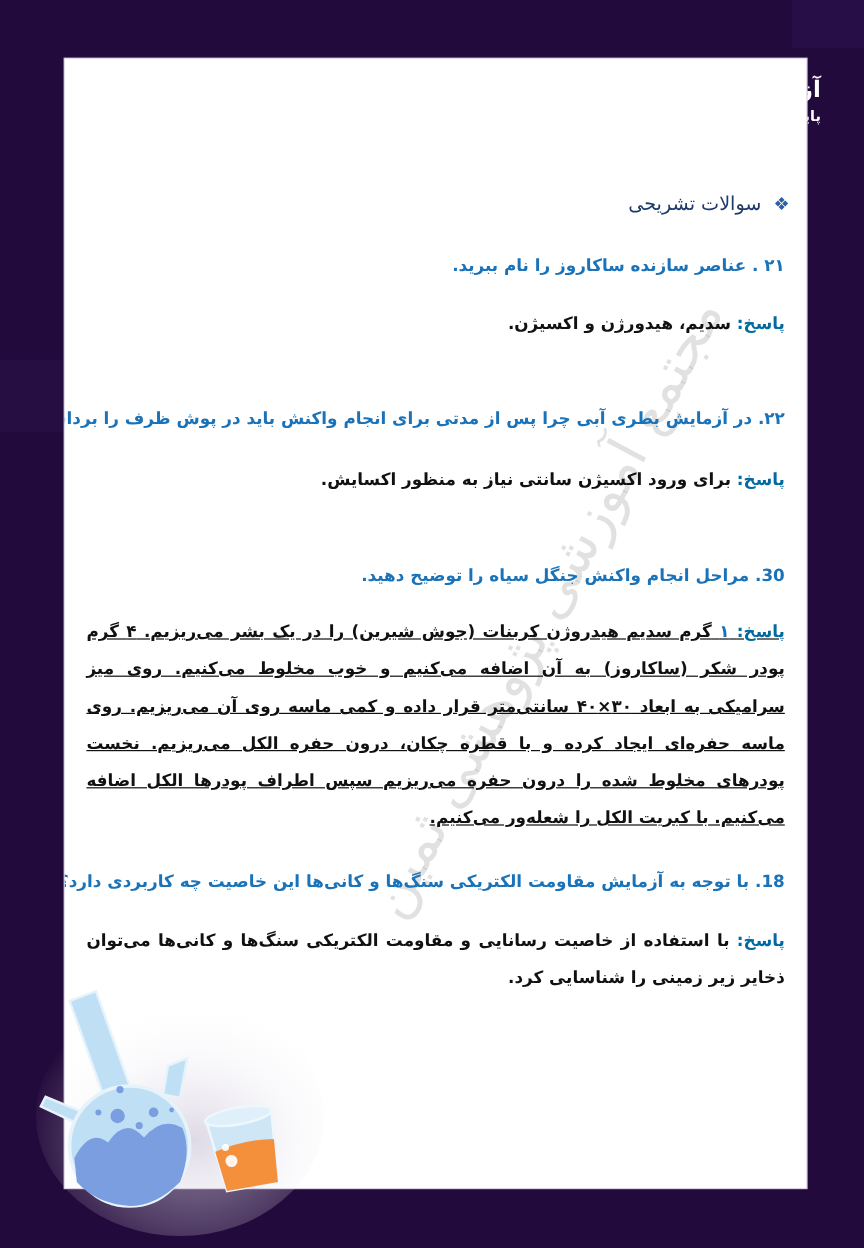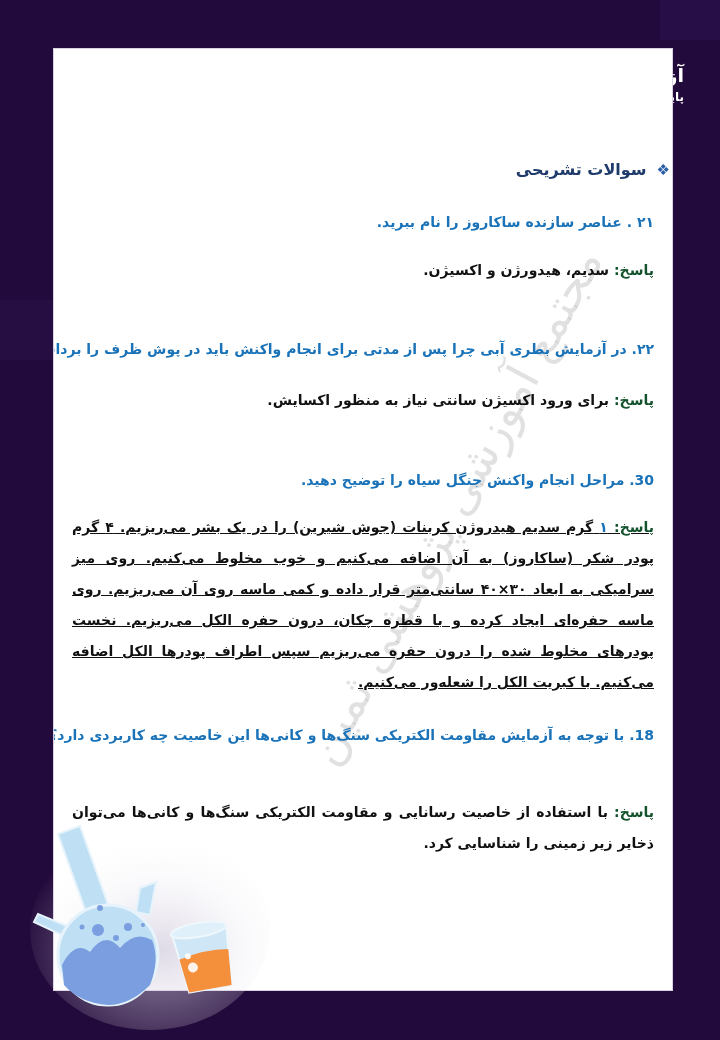--- a/index.html
+++ b/index.html
@@ -33,35 +33,35 @@
     position: absolute; left: 54px; top: 49px; width: 618px; height: 941px;
     background: #ffffff;
     box-shadow: 0 0 0 1px #d9d0e2;
     overflow: hidden;
   }
   .content {
     position: absolute; left: 0; top: 0; width: 618px; height: 941px;
     direction: rtl; text-align: right;
   }
   .section-title {
-    position: absolute; right: 2px; top: 111px;
-    font-size: 16px; font-weight: bold; color: #1e3b6b; white-space: nowrap;
+    position: absolute; right: 14px; top: 111px;
+    font-size: 16px; font-weight: normal; color: #1e3b6b; white-space: nowrap;
   }
   .section-title .star { color: #2a5fa8; font-size: 15px; margin-left: 10px; }
 
   .q {
     position: absolute; right: 18px; left: 18px;
     color: #1a73b8; font-size: 14px; font-weight: bold; white-space: nowrap;
   }
   .a {
     position: absolute; right: 18px; left: 18px;
     color: #111; font-size: 14px; font-weight: bold; line-height: 31px;
     text-align: justify; text-align-last: right;
   }
-  .a .label { color: #14532d; }
+  .a .label { color: #0369a1; }
   .a .num { color: #1a73b8; }
 
   
   .watermark {
     position: absolute; left: 50px; top: 430px; width: 700px;
     transform: rotate(-62deg); transform-origin: center;
     font-family: "DejaVu Serif", serif; font-size: 46px; color: rgba(120,120,120,.22);
     direction: rtl; white-space: nowrap; text-align: center;
     pointer-events: none;
   }
@@ -105,21 +105,21 @@
     </div>
 
     <div class="q" style="top:423px;">30. مراحل انجام واکنش جنگل سیاه را توضیح دهید.</div>
     <div class="a" style="top:463px;text-decoration:underline;">
       <span class="label">پاسخ:</span>
       <span class="num">۱</span>
       <span>گرم سدیم هیدروژن کربنات (جوش شیرین) را در یک بشر می‌ریزیم. ۴ گرم پودر شکر (ساکاروز) به آن اضافه می‌کنیم و خوب مخلوط می‌کنیم. روی میز سرامیکی به ابعاد ۳۰×۴۰ سانتی‌متر قرار داده و کمی ماسه روی آن می‌ریزیم. روی ماسه حفره‌ای ایجاد کرده و با قطره چکان، درون حفره الکل می‌ریزیم. نخست پودرهای مخلوط شده را درون حفره می‌ریزیم سپس اطراف پودرها الکل اضافه می‌کنیم. با کبریت الکل را شعله‌ور می‌کنیم.</span>
     </div>
 
     <div class="q" style="top:678px;">18. با توجه به آزمایش مقاومت الکتریکی سنگ‌ها و کانی‌ها این خاصیت چه کاربردی دارد؟</div>
-    <div class="a" style="top:748px;">
+    <div class="a" style="top:720px;">
       <span class="label">پاسخ:</span>
       <span>با استفاده از خاصیت رسانایی و مقاومت الکتریکی سنگ‌ها و کانی‌ها می‌توان ذخایر زیر زمینی را شناسایی کرد.</span>
     </div>
   </div>
 </div>
 
 <svg class="illus" viewBox="0 0 280 260">
   <defs>
     <radialGradient id="shadowG" cx="0.55" cy="0.6" r="0.6">
       <stop offset="0" stop-color="#c8c0d6" stop-opacity=".6"></stop>

